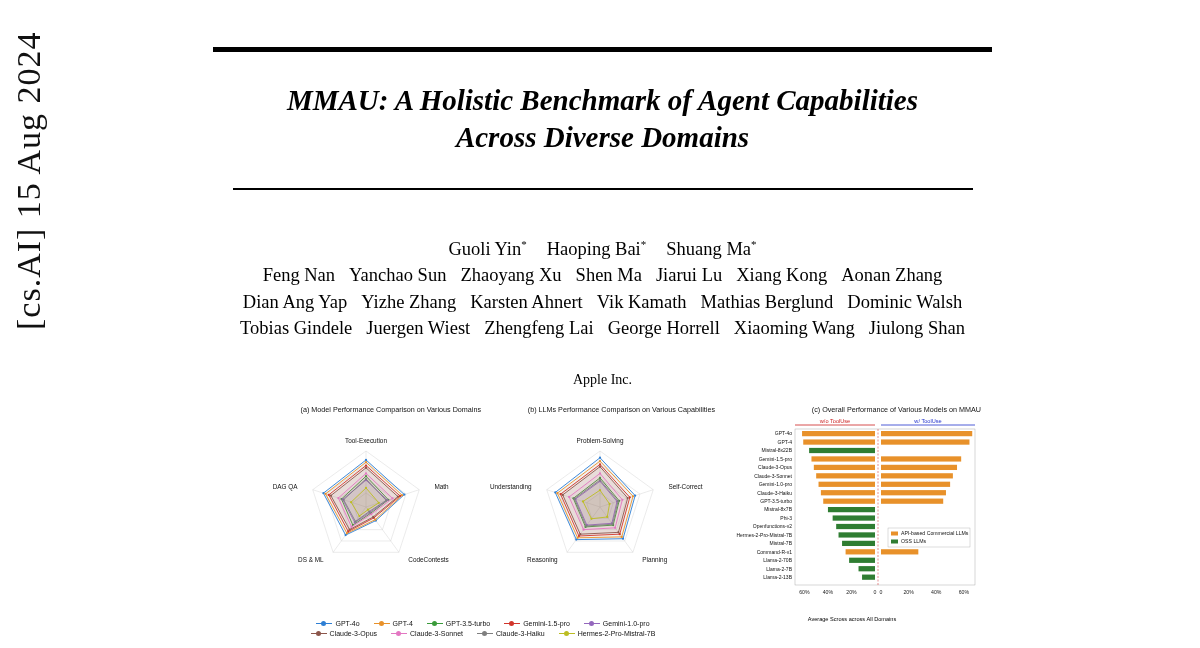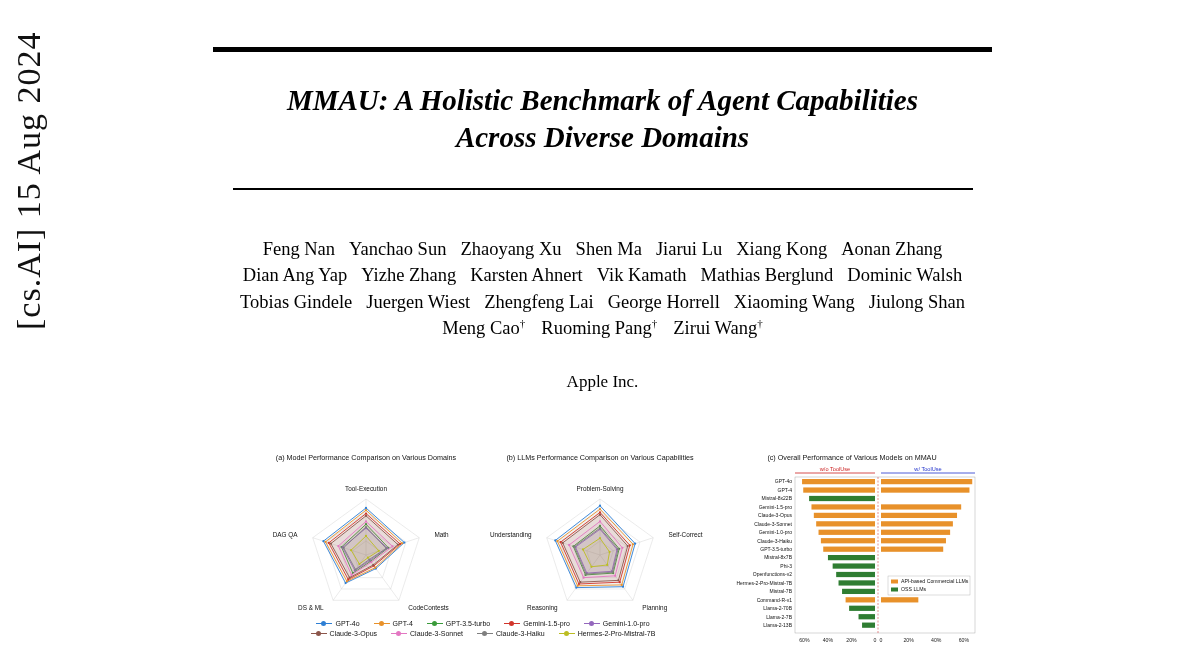--- a/index.html
+++ b/index.html
@@ -30,30 +30,30 @@
     font-style:italic;
   }
   .authors{
     position:absolute;left:0px;top:236px;width:795px;text-align:center;
     font-size:18.5px;line-height:1.42;
   }
   .authors .line{white-space:nowrap;}
   .authors .sp{display:inline-block;width:14px;}
   sup{font-size:11px;vertical-align:super;}
   .affil{
-    position:absolute;left:0;top:372px;width:795px;text-align:center;font-size:17px;
+    position:absolute;left:0;top:372px;width:795px;text-align:center;font-size:14px;
   }
   
   .figure{
     position:absolute;left:18px;top:405px;width:760px;height:240px;
   }
   .panel{position:absolute;top:0;}
   .panel-title{
-    text-align:center;font-family:"Liberation Sans", sans-serif;
-    font-size:7.2px;line-height:1.35;color:#111;margin-top:48px;
+    text-align:right;font-family:"Liberation Sans", sans-serif;
+    font-size:7.2px;line-height:1.35;color:#111;
   }
   .panel-a{left:28px;width:230px;}
   .panel-b{left:262px;width:230px;}
   .panel-c{left:500px;width:258px;}
 
   .radar-wrap{position:relative;width:230px;height:185px;}
   .radar-wrap svg{display:block;}
   .axis-label{
     font-family:"Liberation Sans", sans-serif;font-size:6.4px;fill:#111;
   }
@@ -85,24 +85,24 @@
 
 <div class="page">
 
   <div class="rule-top"></div>
 
   <div class="title">MMAU: A Holistic Benchmark of Agent Capabilities Across Diverse Domains</div>
 
   <div class="rule-bottom"></div>
 
   <div class="authors">
+    <div class="line" id="al1"><span>Guoli Yin<sup>*</sup></span><span class="sp" style="width: 20px;"></span><span>Haoping Bai<sup>*</sup></span><span class="sp" style="width: 20px;"></span><span>Shuang Ma<sup>*</sup></span></div>
     <div class="line" id="al2"><span>Feng Nan</span><span class="sp" style="width: 14px;"></span><span>Yanchao Sun</span><span class="sp" style="width: 14px;"></span><span>Zhaoyang Xu</span><span class="sp" style="width: 14px;"></span><span>Shen Ma</span><span class="sp" style="width: 14px;"></span><span>Jiarui Lu</span><span class="sp" style="width: 14px;"></span><span>Xiang Kong</span><span class="sp" style="width: 14px;"></span><span>Aonan Zhang</span></div>
     <div class="line" id="al3"><span>Dian Ang Yap</span><span class="sp" style="width: 14px;"></span><span>Yizhe Zhang</span><span class="sp" style="width: 14px;"></span><span>Karsten Ahnert</span><span class="sp" style="width: 14px;"></span><span>Vik Kamath</span><span class="sp" style="width: 14px;"></span><span>Mathias Berglund</span><span class="sp" style="width: 14px;"></span><span>Dominic Walsh</span></div>
     <div class="line" id="al4"><span>Tobias Gindele</span><span class="sp" style="width: 14px;"></span><span>Juergen Wiest</span><span class="sp" style="width: 14px;"></span><span>Zhengfeng Lai</span><span class="sp" style="width: 14px;"></span><span>George Horrell</span><span class="sp" style="width: 14px;"></span><span>Xiaoming Wang</span><span class="sp" style="width: 14px;"></span><span>Jiulong Shan</span></div>
-    <div class="line" id="al5"><span>Meng Cao<sup>†</sup></span><span class="sp" style="width: 16px;"></span><span>Ruoming Pang<sup>†</sup></span><span class="sp" style="width: 16px;"></span><span>Zirui Wang<sup>†</sup></span></div>
   </div>
 
   <div class="affil">Apple Inc.</div>
 
   <div class="figure">
 
     <div class="panel panel-a">
       <div class="panel-title">(a) Model Performance Comparison on Various Domains</div>
       <div class="radar-wrap">
         <svg id="radar-a" width="230" height="175" viewBox="0 0 230 175">

